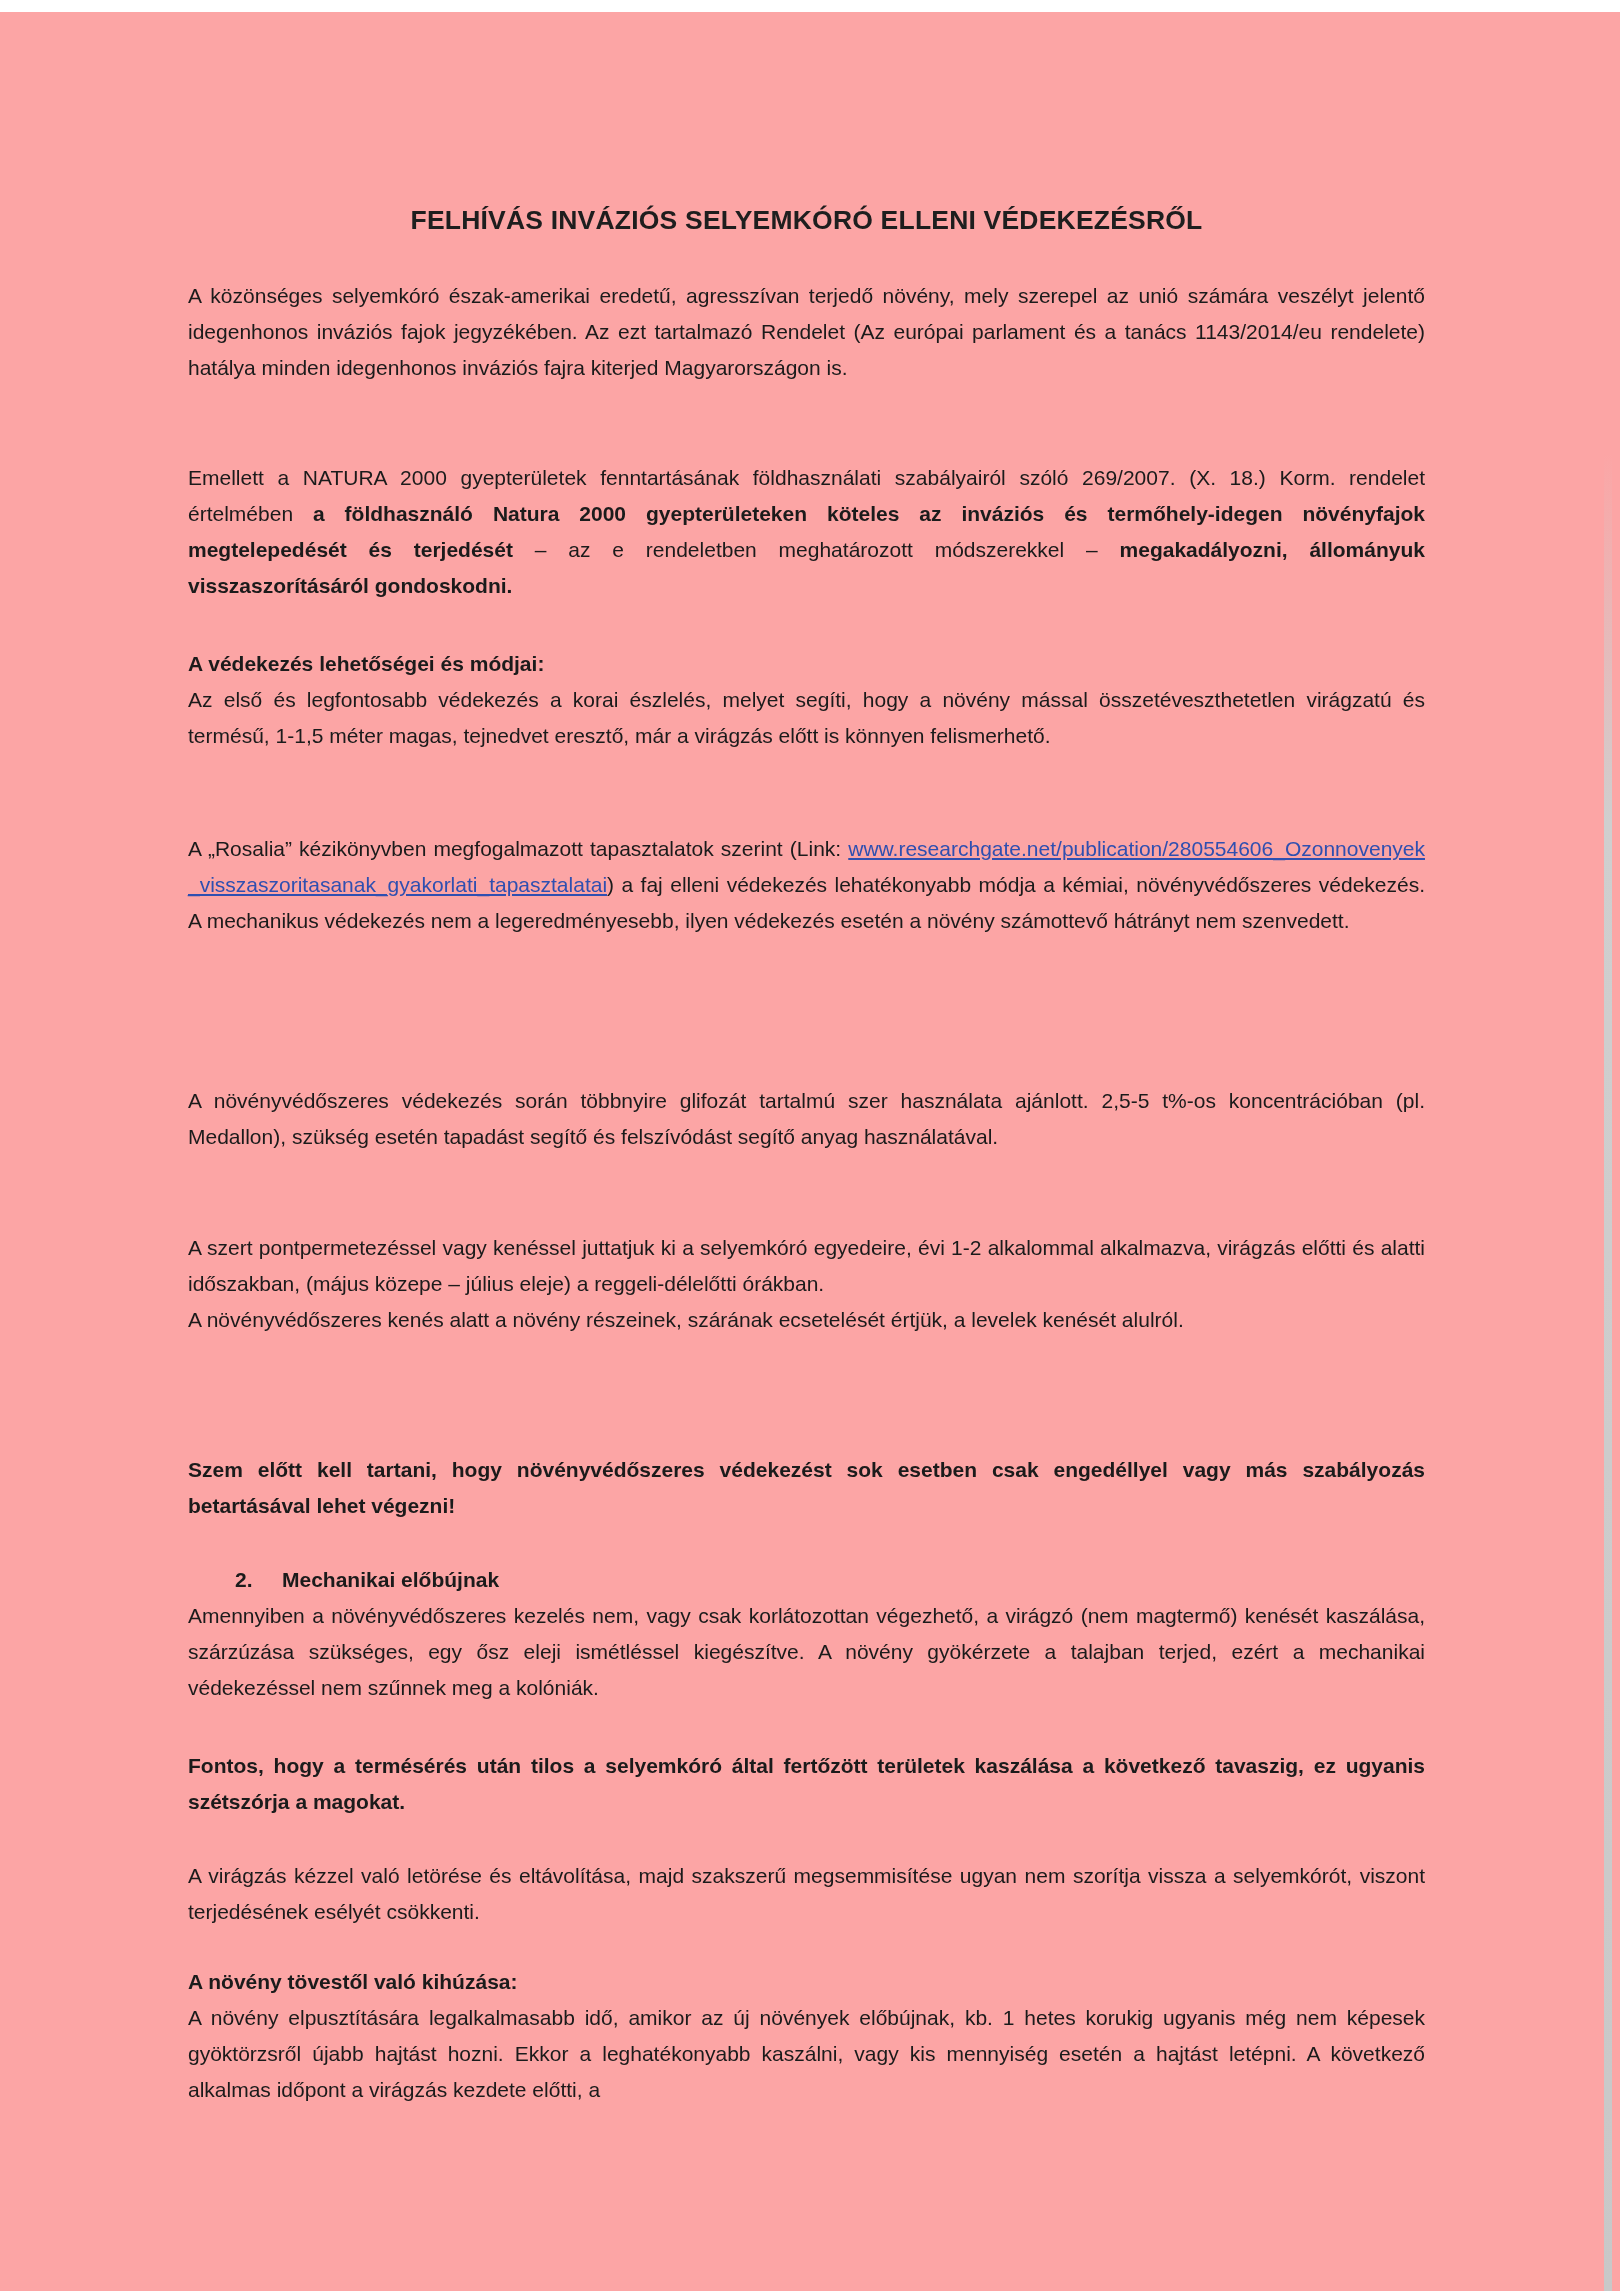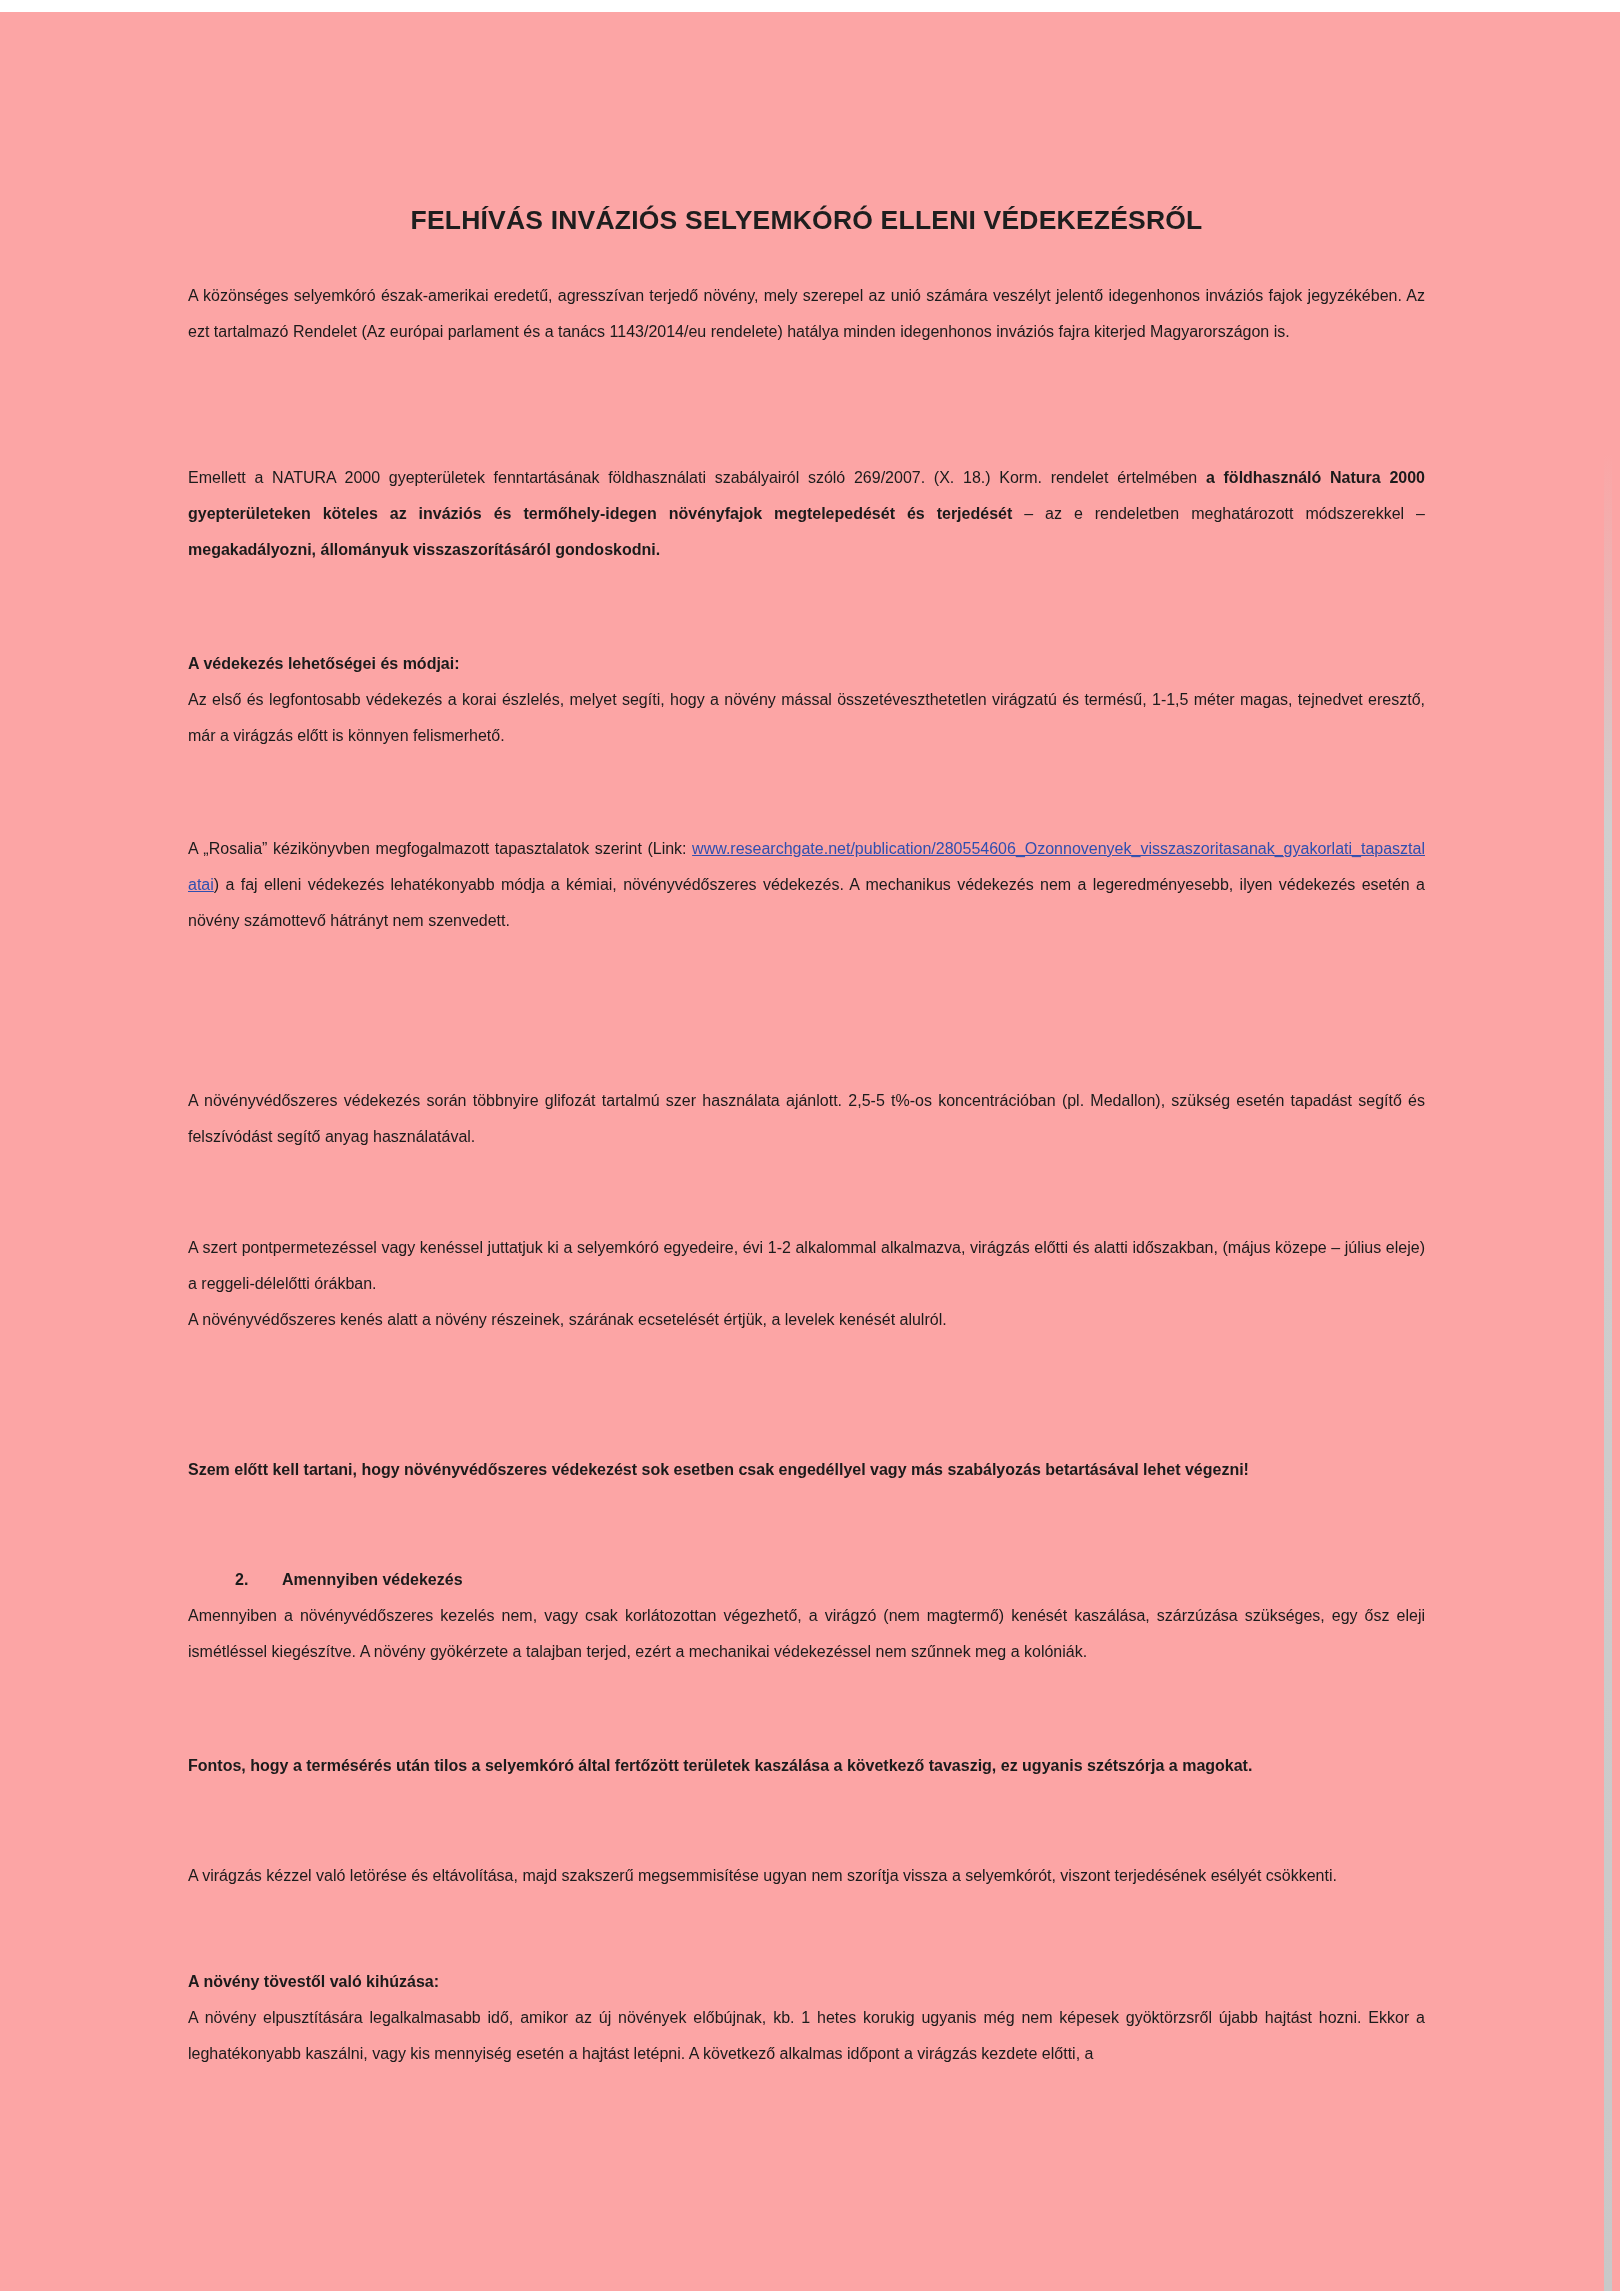--- a/index.html
+++ b/index.html
@@ -8,21 +8,21 @@
     position: absolute; left: 0; top: 12px; width: 1620px; height: 2292px;
     background: #fca5a5;
   }
   .scan-edge {
     position: absolute; left: 1604px; top: 441px; width: 7.8px; height: 1843px;
     background: linear-gradient(to bottom, rgba(200,200,200,0) 0%, #cfcfcf 20%, #c8c8c8 100%);
   }
   .col {
     position: absolute; left: 188px; width: 1237px;
     font-family: "Liberation Sans", "DejaVu Sans", sans-serif;
-    font-size: 16px; line-height: 36px; color: #1b1b1b;
+    font-size: 21px; line-height: 36px; color: #1b1b1b;
     text-align: justify;
   }
   .col p { margin: 0; }
   .title {
     position: absolute; top: 193px; left: 188px; width: 1237px;
     text-align: center; font-weight: bold; font-size: 26.5px; color: #1e1e1e;
     font-family: "Liberation Sans", "DejaVu Sans", sans-serif;
     letter-spacing: 0.2px;
   }
   b { font-weight: bold; }
@@ -63,21 +63,21 @@
   <div class="col" style="top:1218px;">
     <p>A szert pontpermetezéssel vagy kenéssel juttatjuk ki a selyemkóró egyedeire, évi 1-2 alkalommal alkalmazva, virágzás előtti és alatti időszakban, (május közepe – július eleje) a reggeli-délelőtti órákban.</p>
     <p>A növényvédőszeres kenés alatt a növény részeinek, szárának ecsetelését értjük, a levelek kenését alulról.</p>
   </div>
 
   <div class="col" style="top:1440px;">
     <p class="heading">Szem előtt kell tartani, hogy növényvédőszeres védekezést sok esetben csak engedéllyel vagy más szabályozás betartásával lehet végezni!</p>
   </div>
 
   <div class="col" style="top:1550px;">
-    <p class="list-head"><span class="num">2.</span><span>Amennyiben védekezés</span></p>
+    <p class="list-head"><span class="num">2.</span><span>Mechanikai előbújnak</span></p>
     <p>Amennyiben a növényvédőszeres kezelés nem, vagy csak korlátozottan végezhető, a virágzó (nem magtermő) kenését kaszálása, szárzúzása szükséges, egy ősz eleji ismétléssel kiegészítve. A növény gyökérzete a talajban terjed, ezért a mechanikai védekezéssel nem szűnnek meg a kolóniák.</p>
   </div>
 
   <div class="col" style="top:1846px;">
     <p>A virágzás kézzel való letörése és eltávolítása, majd szakszerű megsemmisítése ugyan nem szorítja vissza a selyemkórót, viszont terjedésének esélyét csökkenti.</p>
   </div>
 
   <div class="col" style="top:1736px;">
     <p class="heading">Fontos, hogy a termésérés után tilos a selyemkóró által fertőzött területek kaszálása a következő tavaszig, ez ugyanis szétszórja a magokat.</p>
   </div>

